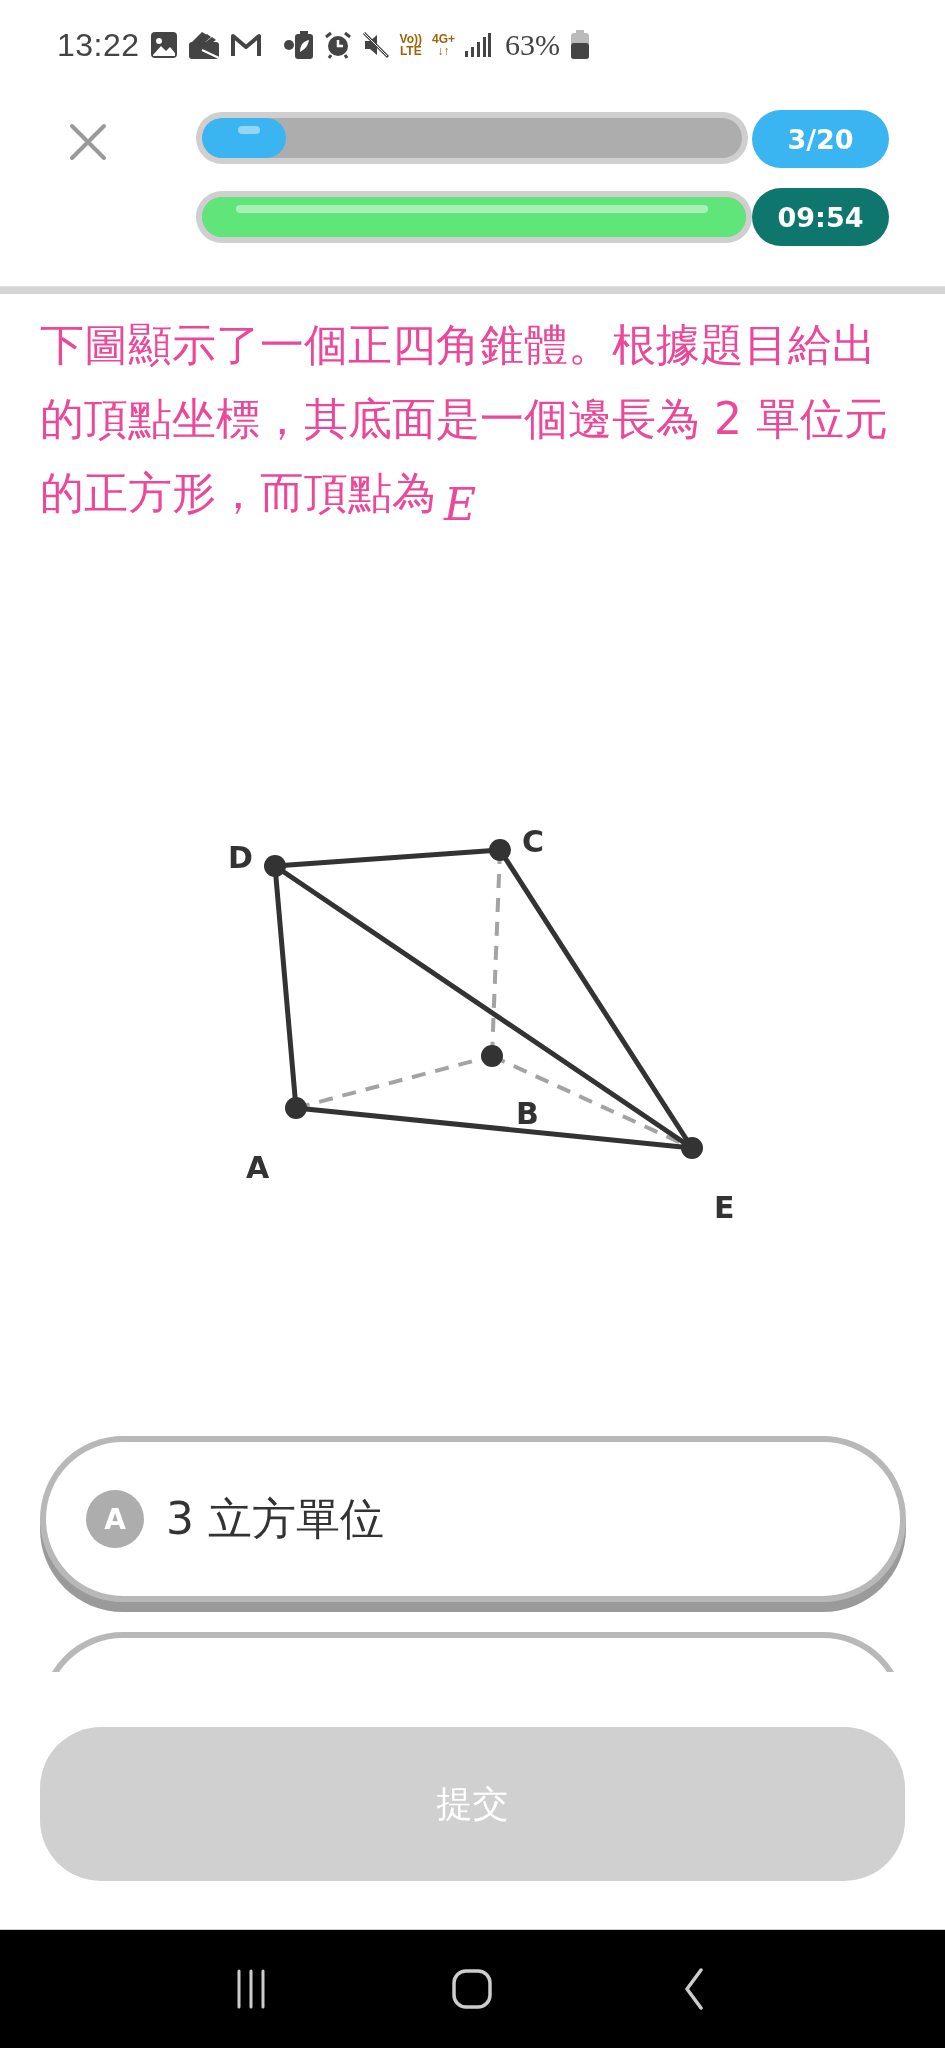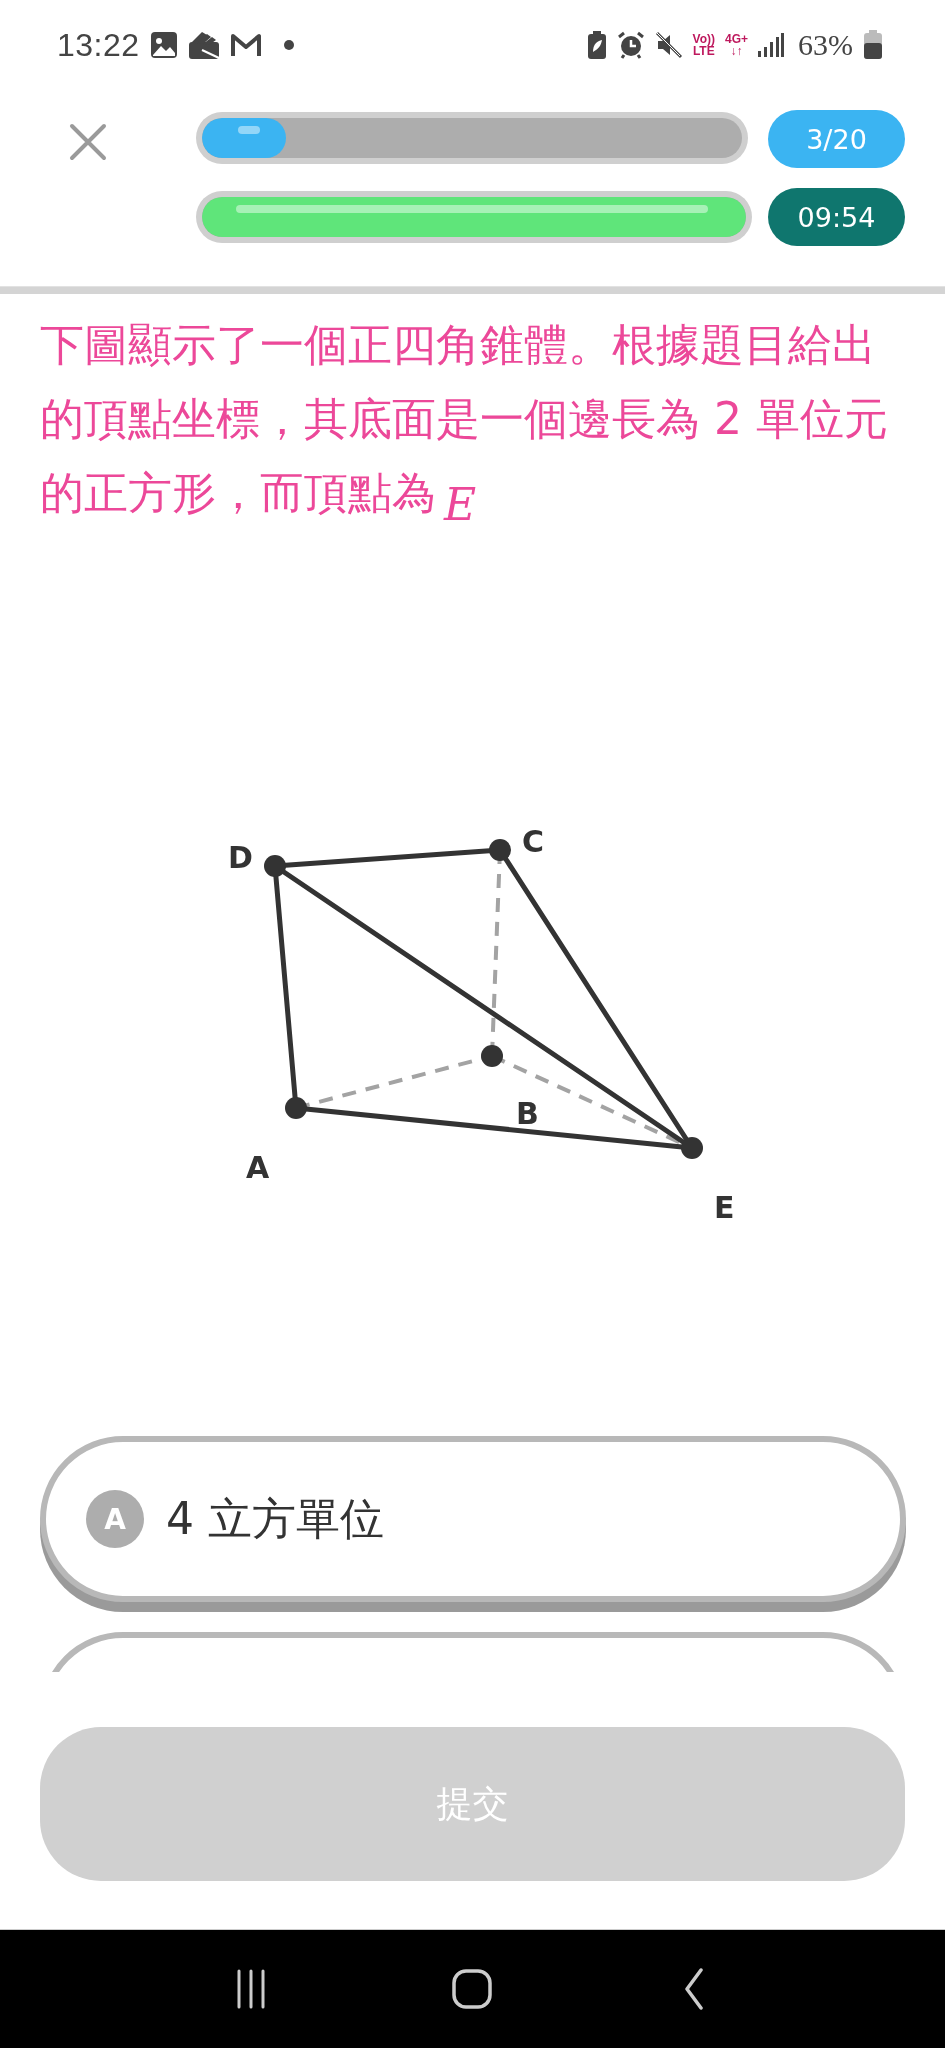--- a/index.html
+++ b/index.html
@@ -7,28 +7,28 @@
       width: 945px; height: 2048px; overflow: hidden;
       background: #ffffff;
       font-family: "DejaVu Sans", "Liberation Sans", sans-serif;
       color: #333333;
     }
     .screen { position: relative; width: 945px; height: 2048px; background: #fff; }
 
     
     .status-bar {
       position: absolute; left: 0; top: 0; width: 945px; height: 90px;
-      display: flex; align-items: center; justify-content: space-between;
+      display: flex; align-items: center; 
       padding: 0 62px 0 57px; color: #444;
     }
     .sb-left, .sb-right { display: flex; align-items: center; gap: 10px; }
     .sb-time { font-family: "Liberation Sans", sans-serif; font-size: 32px; color: #444; letter-spacing: 0.5px; }
     .sb-icon { display: inline-flex; align-items: center; justify-content: center; }
     .sb-dot { width: 10px; height: 10px; border-radius: 50%; background: #444; margin-left: 12px; }
-    .sb-small { font-family: "Liberation Sans", sans-serif; font-size: 12px; font-weight: bold; line-height: 12px; text-align: center; color: #be185d; }
+    .sb-small { font-family: "Liberation Sans", sans-serif; font-size: 12px; font-weight: bold; line-height: 12px; text-align: center; color: #a16207; }
     .sb-battery-text { font-family: Liberation Serif, serif; font-size: 30px; color: #444; margin-left: 4px; }
 
     
     .close-btn {
       position: absolute; left: 66px; top: 120px; width: 44px; height: 44px;
       display: flex; align-items: center; justify-content: center; cursor: pointer;
     }
     .progress-track {
       position: absolute; left: 196px; height: 52px; border-radius: 26px;
       background: #cfcfcf; padding: 6px;
@@ -42,23 +42,23 @@
     .progress-fill {
       position: absolute; left: 0; top: 0; height: 100%; border-radius: 20px;
     }
     .progress-fill.blue { background: #3bb4f2; width: 84px; }
     .progress-fill.green { background: #5fe57a; width: 100%; }
     .shine {
       position: absolute; height: 8px; border-radius: 4px; top: 8px;
       background: rgba(255,255,255,0.45);
     }
     .pill {
-      position: absolute; left: 768px; width: 137px; height: 58px; border-radius: 29px;
+      position: absolute; left: 752px; width: 137px; height: 58px; border-radius: 29px;
       display: flex; align-items: center; justify-content: center;
-      color: #fff; font-family: "DejaVu Sans", sans-serif; font-weight: normal; font-size: 27px;
+      color: #fff; font-family: "DejaVu Sans", sans-serif; font-weight: bold; font-size: 27px;
     }
     .pill.blue { top: 110px; background: #3bb4f2; }
     .pill.green { top: 188px; background: #0f766e; }
 
     .divider {
       position: absolute; left: 0; top: 286px; width: 945px; height: 8px;
       background: #d4d4d4; border-top: 1px solid #e2e2e2;
     }
 
     
@@ -249,21 +249,21 @@
       <text class="pt-label" x="522" y="852">C</text>
       <text class="pt-label" x="246" y="1178">A</text>
       <text class="pt-label" x="516" y="1124">B</text>
       <text class="pt-label" x="714" y="1218">E</text>
     </svg>
   </div>
 
   <div class="options-clip">
     <div class="option a" style="top:16px;">
       <span class="opt-badge">A</span>
-      <span class="opt-text">4 立方單位</span>
+      <span class="opt-text">3 立方單位</span>
     </div>
     <div class="option b" style="top:212px;">
       <span class="opt-text"></span>
     </div>
   </div>
 
   <div class="submit-btn">提交</div>
 
   <div class="nav-bar">
     <div class="nav-btn">

